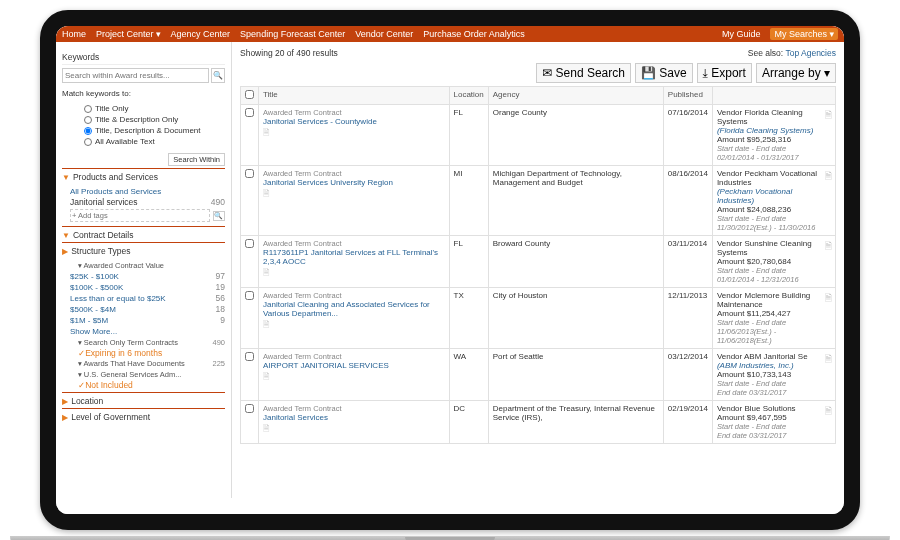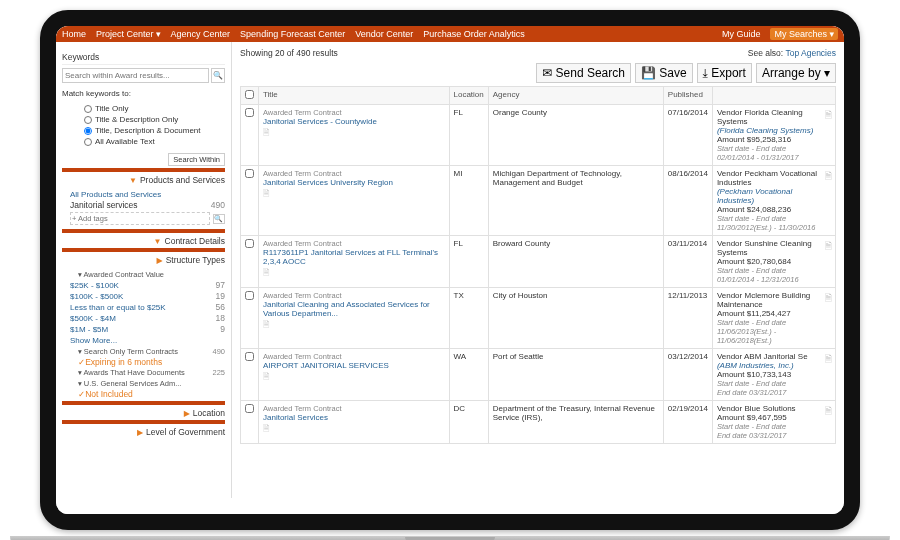--- a/index.html
+++ b/index.html
@@ -14,21 +14,21 @@
   .content { display: flex; height: calc(100% - 32px); }
   .sidebar { width: 176px; border-right: 1px solid #ddd; padding: 4px 6px; overflow-y: auto; font-size: 8.5px; }
   .panel-head { font-size: 8.5px; padding: 2px 0; border-bottom: 1px solid #eee; margin-top: 4px; }
   .search-box { display: flex; gap: 2px; padding: 3px 0; }
   .search-box input { flex: 1; border: 1px solid #ccc; font-size: 8px; padding: 2px; }
   .search-box .mag { border: 1px solid #ccc; width: 14px; display: flex; align-items: center; justify-content: center; font-size: 8px; }
   .radio-group { padding: 4px 0 4px 6px; }
   .radio-group label { display: flex; align-items: center; gap: 3px; font-size: 8px; padding: 1px 16px; }
   .radio-group input { width: 8px; height: 8px; }
   .btn-small { border: 1px solid #ccc; font-size: 7.5px; padding: 1px 4px; margin-left: auto; display: inline-block; }
-  .filter-sec { border-top: 4px solid #c2410c; padding: 3px 0 2px; font-size: 8.5px; display: flex; align-items: center; justify-content: flex-end; }
+  .filter-sec { border-top: 1px solid #c2410c; padding: 3px 0 2px; font-size: 8.5px; display: flex; align-items: center; }
   .filter-sec .arrow { color: #e67e22; margin-right: 3px; font-size: 8px; }
   .filter-sec.collapsed .arrow::before { content: "▶"; }
   .filter-sec.expanded .arrow::before { content: "▼"; }
   .filter-body { padding: 2px 0 2px 8px; }
   .filter-body a { color: #2a6496; text-decoration: none; display: block; font-size: 8px; padding: 1px 0; }
   .filter-body .row { display: flex; justify-content: space-between; }
   .filter-body .muted { color: #888; }
   .filter-body .orange { color: #e67e22; }
   .tag-row { display: flex; gap: 3px; align-items: center; padding: 2px 0; }
   .tag-row input { border: 1px dashed #ccc; font-size: 7.5px; padding: 1px; flex: 1; }

